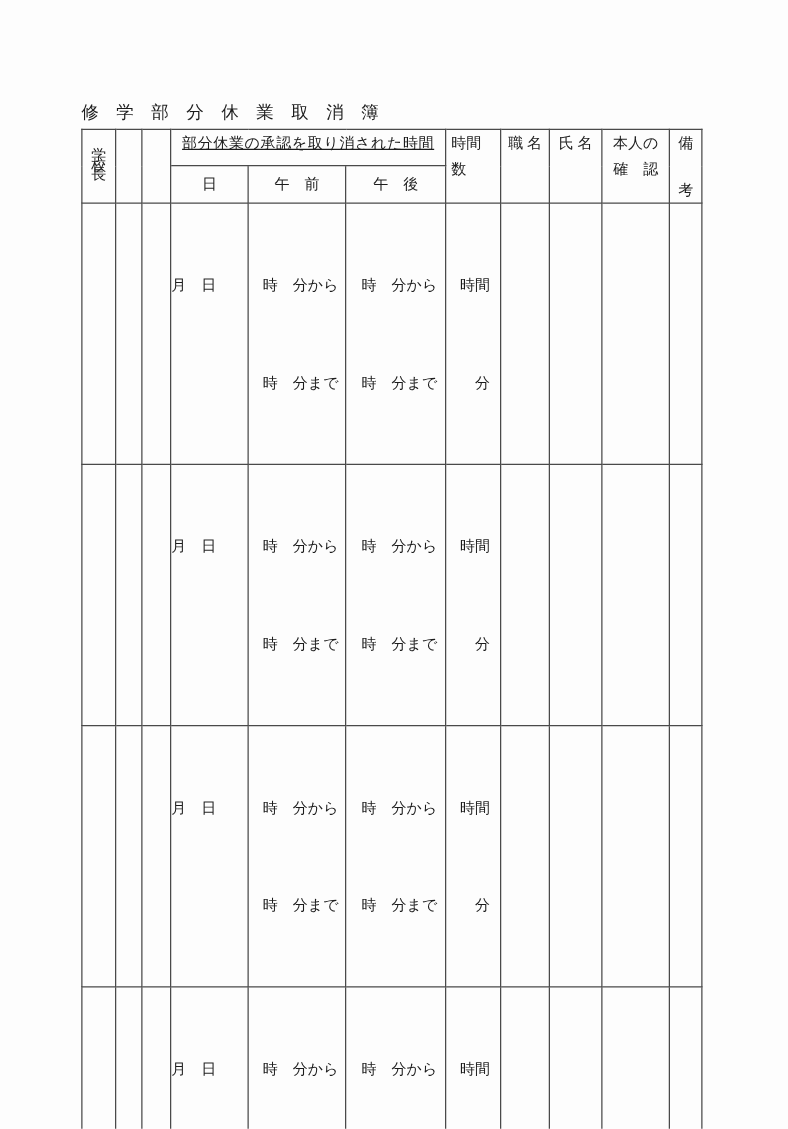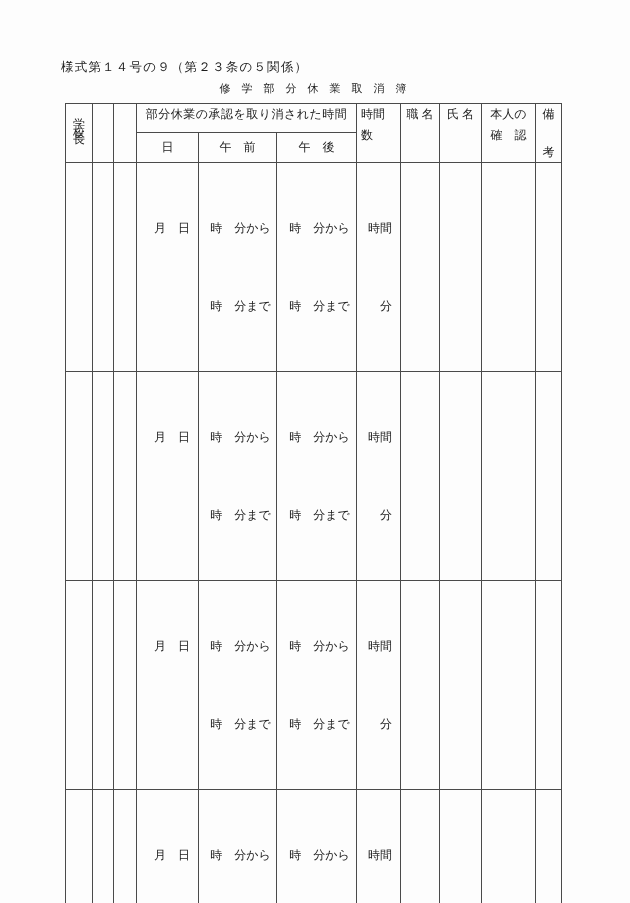--- a/index.html
+++ b/index.html
@@ -12,63 +12,62 @@
     overflow: hidden;
   }
   .page { position: absolute; inset: 0; background: #fdfdfd; }
 
   .form-number {
     position: absolute; left: 61px; top: 59px;
     font-size: 12.5px; letter-spacing: 1.2px; white-space: pre;
   }
   .doc-title {
     position: absolute; left: 65px; top: 81px; width: 496px;
-    text-align: center; font-size: 11px; white-space: pre;
+    font-size: 14px; white-space: pre;
   }
 
   table.register {
     position: absolute; left: 65px; top: 103px;
     width: 496px; table-layout: fixed; border-collapse: collapse;
     background: #fdfdfd;
   }
   .register th, .register td {
     border: 1px solid #4a4a4a;
     font-weight: normal; font-size: 12px; color: #1c1c1c;
     padding: 0; overflow: hidden;
   }
   thead tr.hrow1 { height: 29px; }
   thead tr.hrow2 { height: 30px; }
   thead th { vertical-align: top; text-align: center; line-height: 21px; padding-top: 2px; }
-  th.th-group { letter-spacing: 0.5px; }
+  th.th-group { letter-spacing: 0.5px; text-decoration: underline; }
   th.th-sub { vertical-align: middle; padding-top: 0; }
   th.th-hours { text-align: left; padding-left: 4px; }
   th.th-principal { vertical-align: top; padding-top: 4px; }
   .vtext {
     writing-mode: vertical-rl; text-orientation: upright;
     letter-spacing: 8px; line-height: 1; display: inline-block;
   }
   th.th-remarks { padding: 0; vertical-align: top; }
   .remarks-wrap {
     box-sizing: border-box; height: 57px; padding: 4px 0 3px;
     display: flex; flex-direction: column;
     justify-content: space-between; align-items: center;
     line-height: 12px;
   }
 
   tbody td { height: 53px; vertical-align: top; line-height: 26px; padding-top: 1px; }
-  td.cell-date  { text-align: right; padding-right: 8px; white-space: pre; }
+  td.cell-date  { padding-right: 8px; white-space: pre; }
   td.cell-time  { text-align: center;  padding-left: 6px;  white-space: pre; }
   td.cell-hours { text-align: right; padding-right: 8px; white-space: pre; }
 </style>
 </head>
 <body>
 
 <div class="page">
 
-  <div class="form-number">様式第１４号の９（第２３条の５関係）</div>
 
   <div class="doc-title">修　学　部　分　休　業　取　消　簿</div>
 
   <table class="register">
     <colgroup>
       <col style="width:27px">
         <col style="width:21px">
         <col style="width:23px">
       <col style="width:62px">
         <col style="width:78px">

